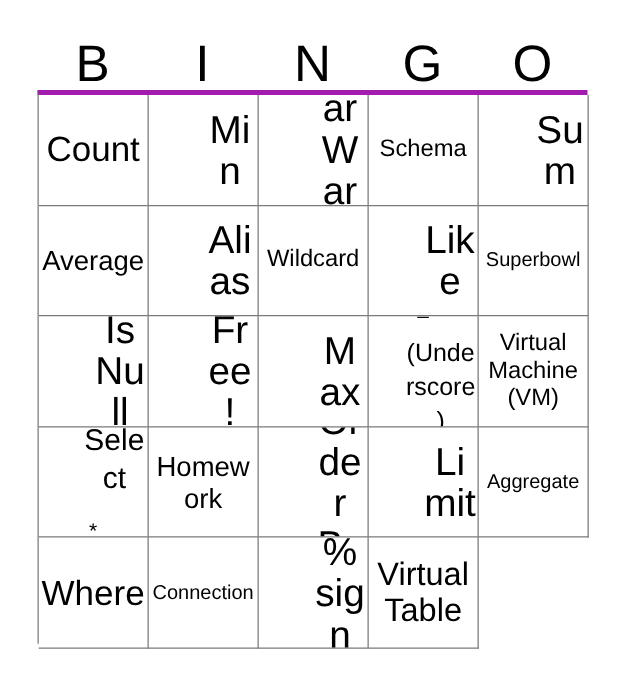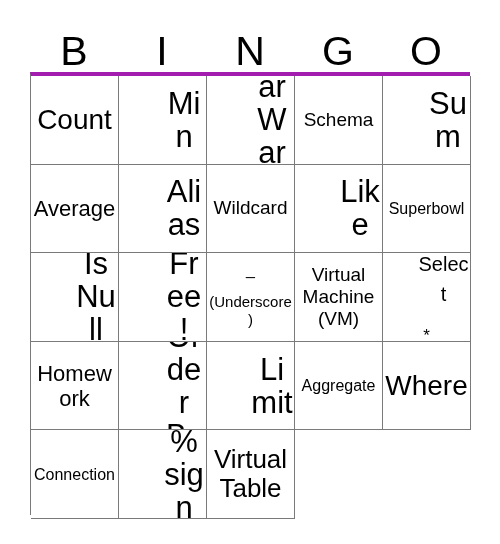--- a/index.html
+++ b/index.html
@@ -83,25 +83,25 @@
 
   
   .fs-xxl .cell-text { font-size: 31px; line-height: 33px; padding-left: 43px; }
   .fs-xl  .cell-text { font-size: 28px; line-height: 31px; }
   .fs-lg  .cell-text { font-size: 26px; line-height: 29px; }
   .fs-md  .cell-text { font-size: 22px; line-height: 25px; }
   .fs-sm  .cell-text { font-size: 19px; line-height: 22px; text-align: center; }
   .fs-xs  .cell-text { font-size: 16px; line-height: 19px; text-align: center; }
 
   
-  .select-cell .main { font-size: 20px; line-height: 30px; display: block; margin-left: 34px; }
+  .select-cell .main { font-size: 24px; line-height: 30px; display: block; margin-left: 34px; }
   .select-cell .sub  { font-size: 17px; line-height: 18px; display: block; }
 
   .underscore-cell .glyph { font-size: 16px; line-height: 10px; display: block; letter-spacing: 0; }
-  .underscore-cell .sub   { font-size: 15px; line-height: 18px; display: block; }
+  .underscore-cell .sub   { font-size: 20px; line-height: 27px; display: block; padding-left: 28px; }
 </style>
 </head>
 <body>
 
 <div class="bingo-card">
 
   <div class="header-row">
     <div class="header-letter">B</div>
     <div class="header-letter">I</div>
     <div class="header-letter">N</div>
@@ -143,20 +143,23 @@
     <div class="cell fs-xs">
         <span class="cell-text">Superbowl</span>
       </div>
 
     <div class="cell fs-xxl">
         <span class="cell-text">Is
 Null</span>
       </div>
     <div class="cell fs-xxl">
         <span class="cell-text">Free!</span>
+      </div>
+    <div class="cell fs-xxl">
+        <span class="cell-text">Max</span>
       </div>
     <div class="cell underscore-cell">
       <span class="cell-text">
         <span class="glyph">_</span>
         <span class="sub">(Underscore)</span>
       </span>
     </div>
 
     <div class="cell fs-sm">
         <span class="cell-text">Virtual

